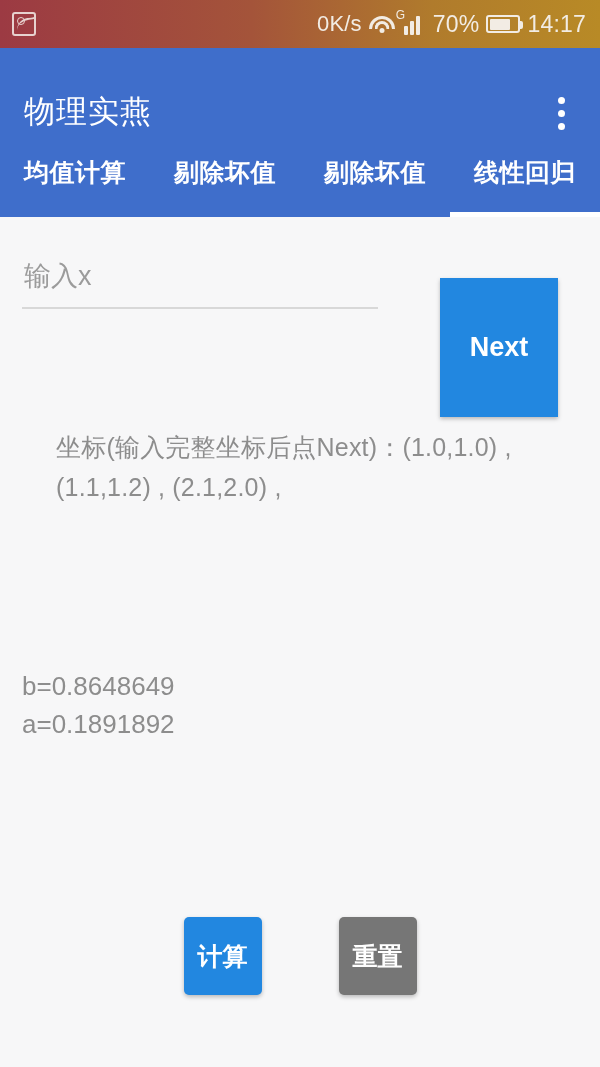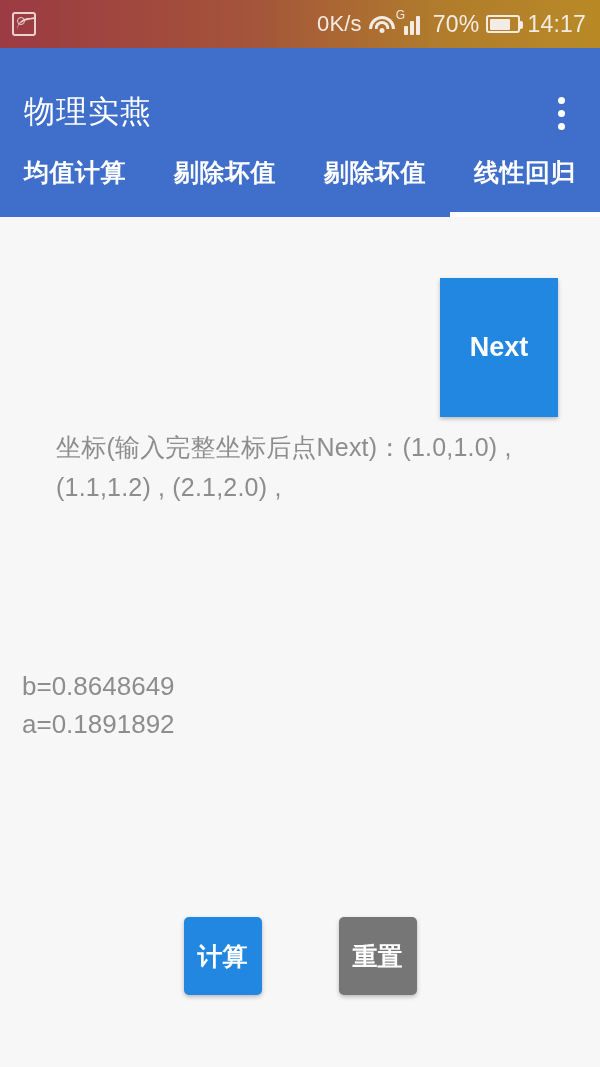--- a/index.html
+++ b/index.html
@@ -339,20 +339,24 @@
     </div>
     <div class="tab active">
       <span>线性回归</span>
     </div>
   </div>
 
   <div class="content">
 
     <div class="input-row">
       <div class="fields">
+        <div class="field">
+          <input type="text" placeholder="输入x" style="">
+          <div class="underline"></div>
+        </div>
       </div>
       <button class="next-btn">Next</button>
     </div>
 
     <div class="coord-text">坐标(输入完整坐标后点Next)：(1.0,1.0) , (1.1,1.2) , (2.1,2.0) ,</div>
 
     <div class="results">
       <div>b=0.8648649</div>
       <div>a=0.1891892</div>
     </div>

